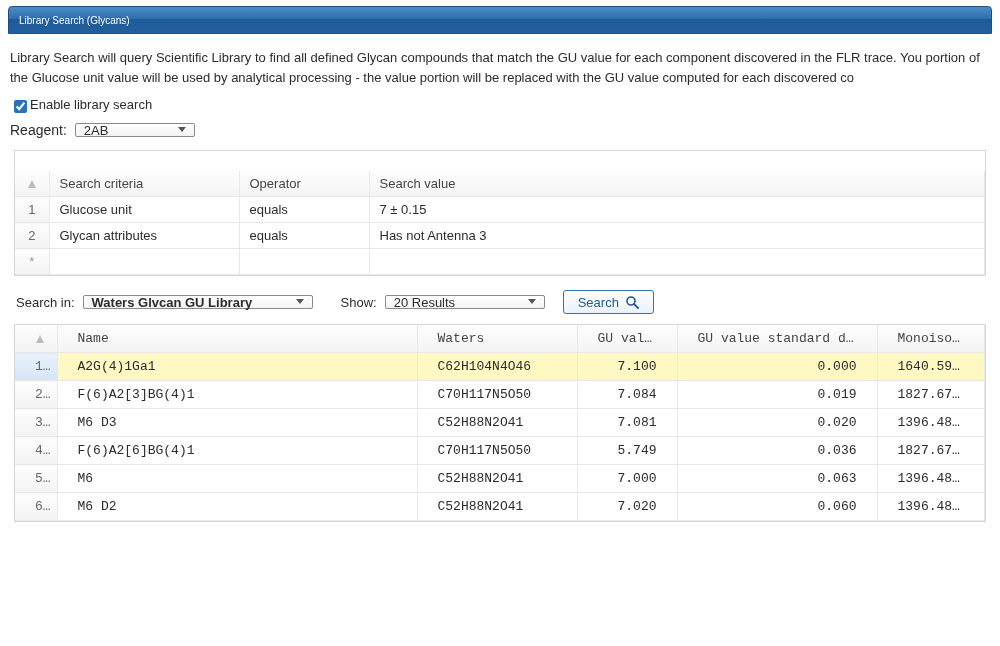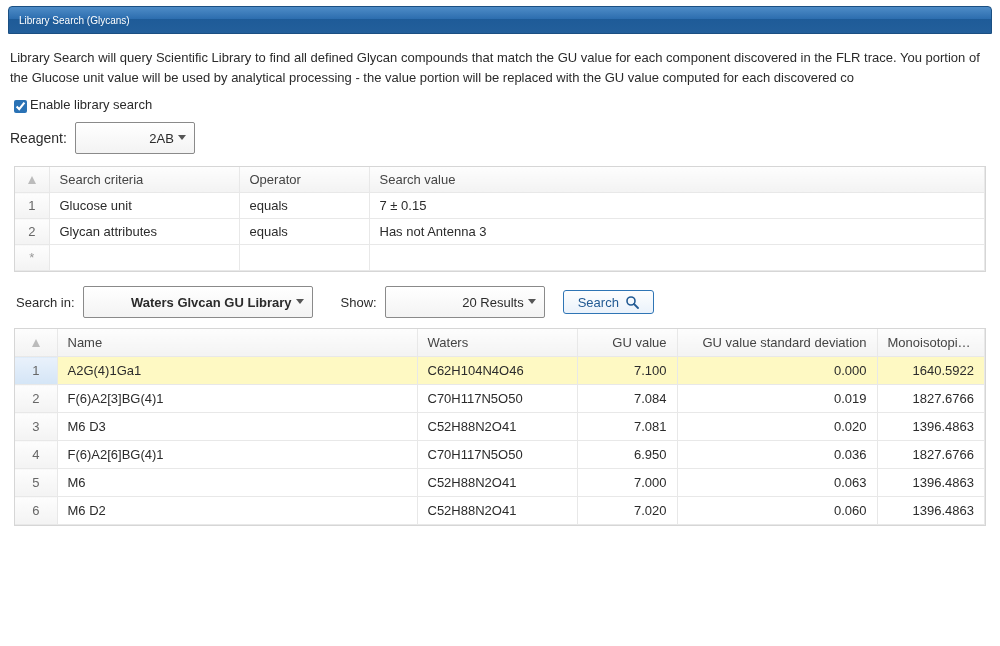--- a/index.html
+++ b/index.html
@@ -29,22 +29,22 @@
   .desc { margin: 6px 0 10px 0; line-height: 1.5; }
   .row-inline { display: flex; align-items: flex-start; margin: 6px 0; }
   input[type=checkbox].chk {
     width: 13px; height: 13px;
     accent-color: #2a72b5;
   }
   label.lbl { color: #2b2b2b; }
   .reagent-row { display: flex; align-items: center; gap: 8px; margin: 4px 0 12px 0; }
   .reagent-row .field-label { font-size: 14px; }
   .combo {
-    display: inline-flex; align-items: center; justify-content: flex-end;
-    height: 32px; padding: 0 4px 0 8px;
+    display: inline-flex; align-items: center; justify-content: space-between;
+    height: 14px; padding: 0 4px 0 8px;
     border: 1px solid #8a8a8a; border-radius: 2px;
     background: linear-gradient(#fff,#f3f3f3);
     min-width: 120px;
     cursor: default;
     user-select: none;
   }
   .combo.wide { min-width: 230px; font-weight: bold; }
   .combo.mid { min-width: 160px; }
   .combo .caret {
     width: 16px; text-align: center;
@@ -58,21 +58,21 @@
     border: 1px solid #d6d6d6;
     border-bottom: none;
     background: linear-gradient(#fdfdfd,#f1f1f1);
     margin: 0 4px;
     border-top-left-radius: 3px;
     border-top-right-radius: 3px;
   }
   .toolbar .tb-item { color: #444; cursor: default; }
 
   .grid-wrap { margin: 0 4px; border: 1px solid #d6d6d6; border-top: 1px solid #d6d6d6; }
-  .grid { width: 100%; border-collapse: collapse; table-layout: fixed;}
+  .grid { width: 100%; border-collapse: collapse; table-layout: fixed; margin-top: 20px;}
   .grid th, .grid td {
     border-right: 1px solid #e8e8e8;
     border-bottom: 1px solid #e8e8e8;
     padding: 5px 10px; text-align: left; white-space: nowrap;
     overflow: hidden; text-overflow: ellipsis;
   }
   .grid thead th {
     background: linear-gradient(#fdfdfd,#f3f3f3);
     font-weight: normal; color: #444;
   }
@@ -99,21 +99,21 @@
     background: linear-gradient(#fefefe,#eaf2fb);
     color: #225a93; cursor: default;
     user-select: none;
   }
   .btn .icon svg { display:block; }
 
   .results-wrap { margin: 0 4px 10px 4px; border: 1px solid #d6d6d6; }
   .results { width: 100%; border-collapse: collapse; table-layout: fixed;}
   .results th, .results td {
     border-right: 1px solid #e8e8e8; border-bottom: 1px solid #e8e8e8;
-    padding: 6px 10px; text-align: left; white-space: nowrap; overflow:hidden; text-overflow:ellipsis;
+    padding: 6px 20px; text-align: left; white-space: nowrap; overflow:hidden; text-overflow:ellipsis;font-family:Liberation Mono, monospace;
   }
   .results thead th {
     background: linear-gradient(#fdfdfd,#f3f3f3);
     font-weight: normal; color: #444;
   }
   .results .rownum { width: 42px; text-align: center; background: linear-gradient(#fdfdfd,#f3f3f3); color:#666;}
   .results thead th.rownum-head { width: 42px; background: linear-gradient(#fdfdfd,#f3f3f3);}
   .results .num { text-align: right; }
   .results tbody tr.selected td { background: #fef9c3; }
   .results tbody tr.selected td:first-child { background: linear-gradient(#e9f1fb,#d4e5f6);}
@@ -264,21 +264,21 @@
               <td>M6 D3</td>
               <td>C52H88N2O41</td>
               <td class="num">7.081</td>
               <td class="num">0.020</td>
               <td class="num">1396.4863</td>
             </tr>
             <tr>
               <td class="rownum">4</td>
               <td>F(6)A2[6]BG(4)1</td>
               <td>C70H117N5O50</td>
-              <td class="num">6.950</td>
+              <td class="num">5.749</td>
               <td class="num">0.036</td>
               <td class="num">1827.6766</td>
             </tr>
             <tr>
               <td class="rownum">5</td>
               <td>M6</td>
               <td>C52H88N2O41</td>
               <td class="num">7.000</td>
               <td class="num">0.063</td>
               <td class="num">1396.4863</td>

